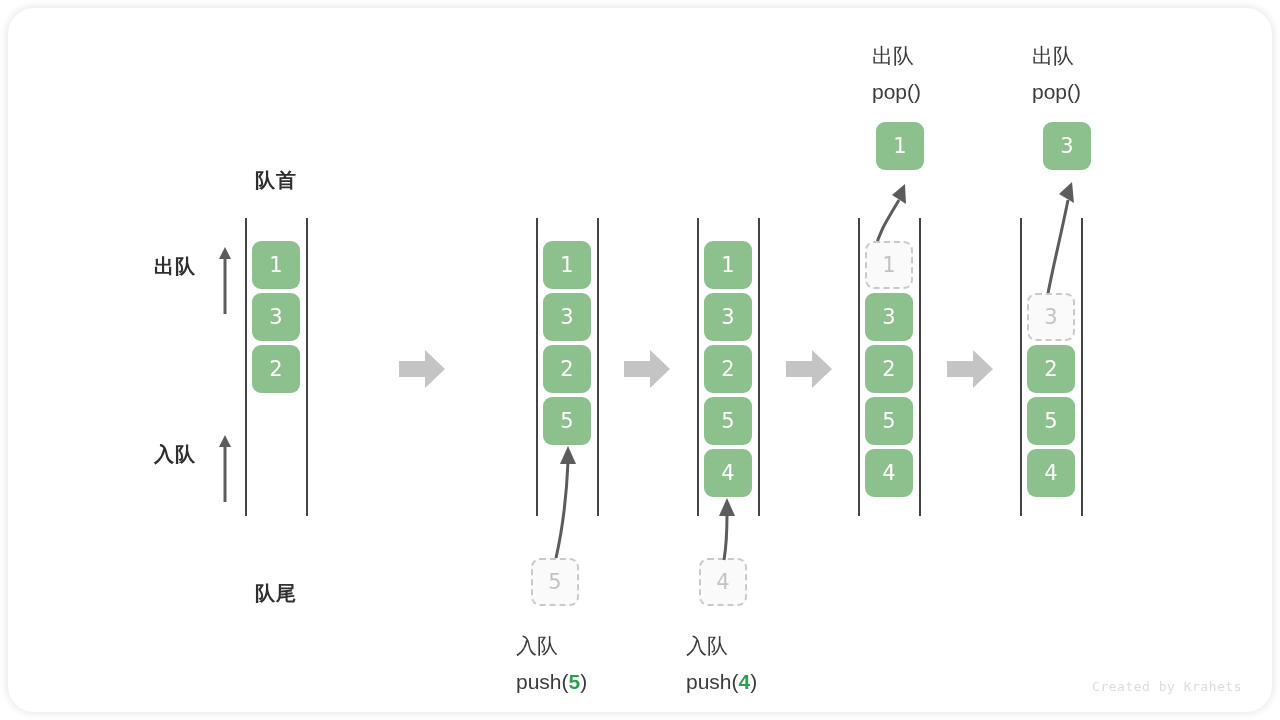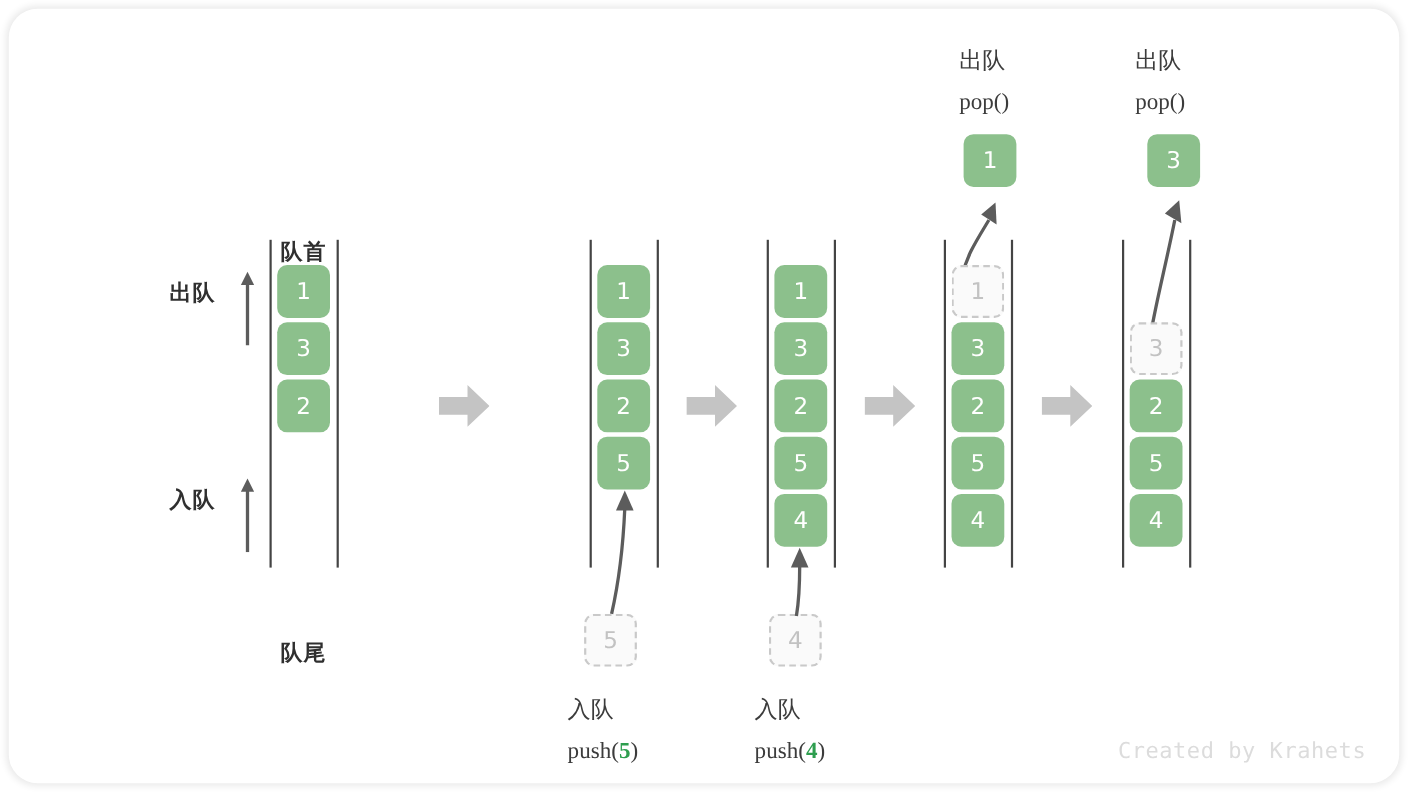--- a/index.html
+++ b/index.html
@@ -64,21 +64,21 @@
   .op-label {
     font-size: 21px;
     color: #3c3c3c;
     white-space: nowrap;
     line-height: 36px;
   }
   .op-label .cn {
     font-family: "Liberation Sans", "DejaVu Sans", sans-serif;
   }
   .op-label .code {
-    font-family: Liberation Serif, serif;
+    font-family: Liberation Sans, sans-serif;
     letter-spacing: 0px;
   }
   .op-label .code .num {
     color: #2e9e4f;
     font-weight: bold;
   }
 
   
   .rail {
     width: 2px;
@@ -112,32 +112,32 @@
   .dir-arrow { width: 16px; height: 70px; }
 
   
   .curve { overflow: visible; }
 
   
   #credit {
     right: 30px;
     bottom: 18px;
     font-family: "DejaVu Sans Mono", "Liberation Mono", monospace;
-    font-size: 20px;
+    font-size: 13px;
     color: #dcdcdc;
     letter-spacing: 0.5px;
   }
 </style>
 </head>
 <body>
 
 <div id="card">
 
 
-  <div class="abs cn-label" style="left:238px; top:159px; width:60px; text-align:center;margin-top:48px;">队首</div>
+  <div class="abs cn-label" style="left:238px; top:159px; width:60px; text-align:center;">队首</div>
 
   <div class="abs cn-label" style="left:238px; top:542px; width:60px; text-align:center;margin-top:30px;">队尾</div>
 
   <div class="abs cn-label" style="left:146px; top:245px;">出队</div>
   <svg class="abs dir-arrow" style="left:209px; top:236px;" viewBox="0 0 16 70">
     <path d="M8 70 L8 12" stroke="#5c5c5c" stroke-width="3" fill="none"></path>
     <path d="M8 3 L14 15 L2 15 Z" fill="#5c5c5c"></path>
   </svg>
 
   <div class="abs cn-label" style="left:146px; top:433px;">入队</div>

